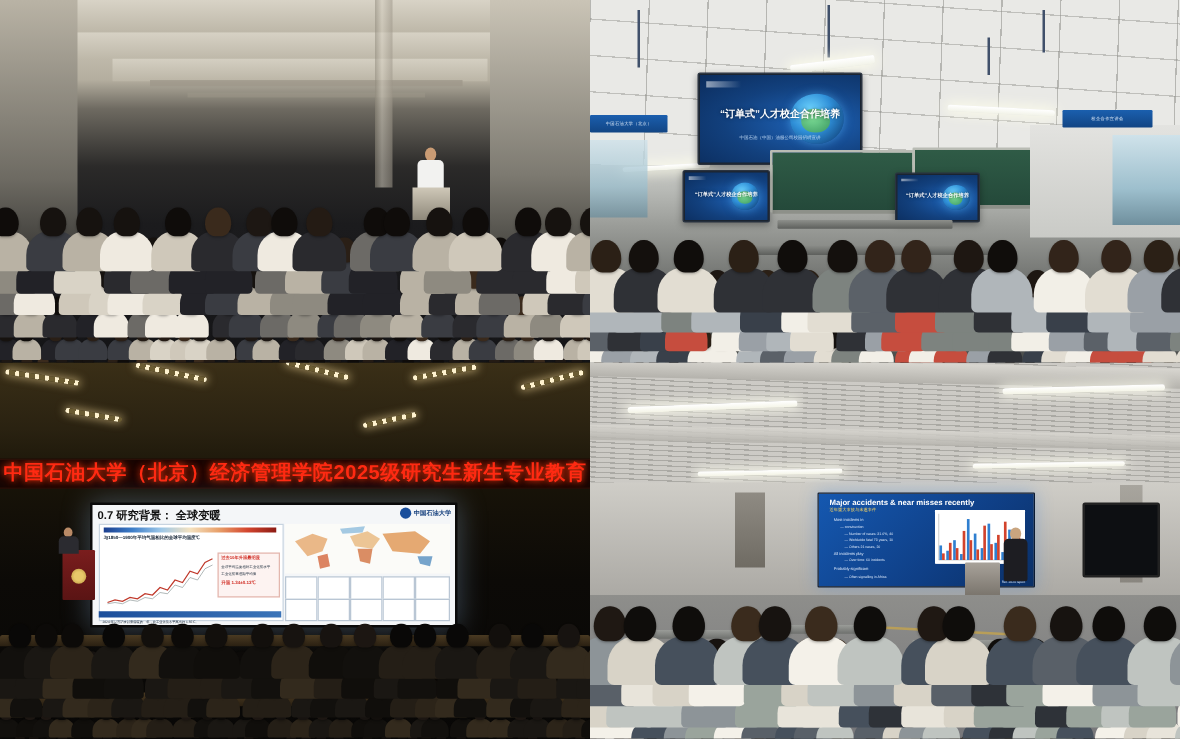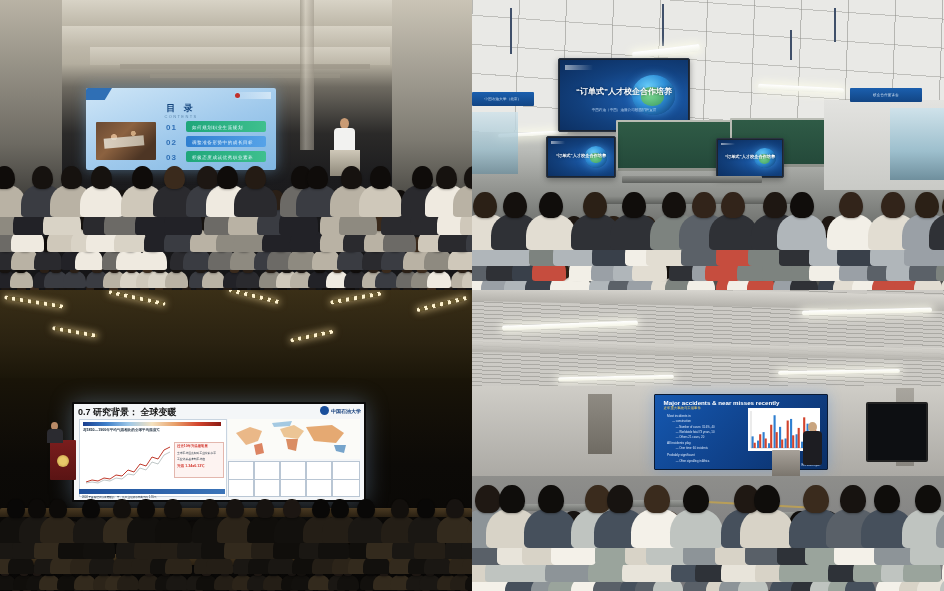--- a/index.html
+++ b/index.html
@@ -159,42 +159,20 @@
 
     <div class="tl-ceilpanel" style="left:40px;top:0;width:400px;height:26px;transform:skewX(-6deg);"></div>
     <div class="tl-ceilpanel" style="left:60px;top:26px;width:360px;height:22px;transform:skewX(-4deg);opacity:.92;"></div>
     <div class="tl-ceilpanel" style="left:90px;top:47px;width:300px;height:18px;opacity:.85;"></div>
     <div class="tl-beam" style="left:120px;top:64px;width:250px;height:5px;"></div>
     <div class="tl-beam" style="left:150px;top:74px;width:190px;height:4px;opacity:.5;"></div>
     <div class="tl-wallL"></div>
     <div class="tl-wallR"></div>
     <div class="tl-pillar" style="left:300px;top:0;width:14px;height:150px;opacity:.55;"></div>
 
-    <div class="slide slide-tl">
-      <div class="sl-corner"></div>
-      <div class="sl-logo"></div>
-      <div class="sl-title">目 录</div>
-      <div class="sl-sub">CONTENTS</div>
-      <div class="sl-photo"></div>
-
-      <div class="sl-num" style="left:80px;top:35px;">01</div>
-      <div class="sl-item" style="left:100px;top:33px;width:80px;background:linear-gradient(90deg,#1ea67a,#3fc08e);">
-        <span class="sl-bar-text">如何规划职业生涯规划</span>
-      </div>
-
-      <div class="sl-num" style="left:80px;top:50px;">02</div>
-      <div class="sl-item" style="left:100px;top:48px;width:80px;background:linear-gradient(90deg,#2f7fd0,#56a3e8);">
-        <span class="sl-bar-text">调整准备形势中的成长目标</span>
-      </div>
-
-      <div class="sl-num" style="left:80px;top:65px;">03</div>
-      <div class="sl-item" style="left:100px;top:63px;width:80px;background:linear-gradient(90deg,#1ea67a,#3fc08e);">
-        <span class="sl-bar-text">积极态度成就优秀职业素养</span>
-      </div>
-    </div>
 
     <div class="speaker" style="left:332px;top:118px;width:26px;height:46px;">
       <div class="sp-head" style="left:8px;top:0;width:9px;height:11px;"></div>
       <div class="sp-body" style="left:2px;top:10px;width:21px;height:28px;"></div>
     </div>
     <div class="podium" style="left:330px;top:150px;width:30px;height:26px;"></div>
 
     <div class="crowd" id="crowd-tl" style="height:150px;">
         <div class="h" style="left: 0.698804px; top: 144px; width: 9px; height: 9.72px; background: rgb(29, 23, 19); z-index: 10; box-shadow: rgba(0, 0, 0, 0.3) 0px 1px 2px;"></div>
         <div class="h" style="left: 17.3894px; top: 144px; width: 9px; height: 9.72px; background: rgb(42, 31, 22); z-index: 10; box-shadow: rgba(0, 0, 0, 0.3) 0px 1px 2px;"></div>
@@ -678,20 +656,23 @@
     <div class="bl-ceil"></div>
 
     <div class="led-strip" style="left:4px;top:10px;width:60px;transform:rotate(9deg);"></div>
     <div class="led-strip" style="left:108px;top:6px;width:58px;transform:rotate(12deg);"></div>
     <div class="led-strip" style="left:228px;top:4px;width:52px;transform:rotate(14deg);"></div>
     <div class="led-strip" style="left:330px;top:6px;width:52px;transform:rotate(-10deg);"></div>
     <div class="led-strip" style="left:416px;top:12px;width:52px;transform:rotate(-14deg);"></div>
     <div class="led-strip" style="left:52px;top:40px;width:46px;transform:rotate(10deg);"></div>
     <div class="led-strip" style="left:290px;top:44px;width:44px;transform:rotate(-12deg);"></div>
 
+    <div class="led-band" style="top:77px;height:22px;">
+      <div class="led-text" style="font-size:16px;">中国石油大学（北京）经济管理学院2025级研究生新生专业教育</div>
+    </div>
 
     <div class="bigscreen" style="left:72px;top:112px;width:290px;height:96px;">
       <div class="bs-title" style="font-size:9px;">0.7 研究背景： 全球变暖</div>
       <div class="bs-logo">
         <i></i>
           <b>中国石油大学</b>
       </div>
 
       <div class="bs-panel" style="left:5px;top:15px;width:146px;height:76px;">
         <div class="bs-cbar" style="left:3px;top:2px;width:138px;"></div>

